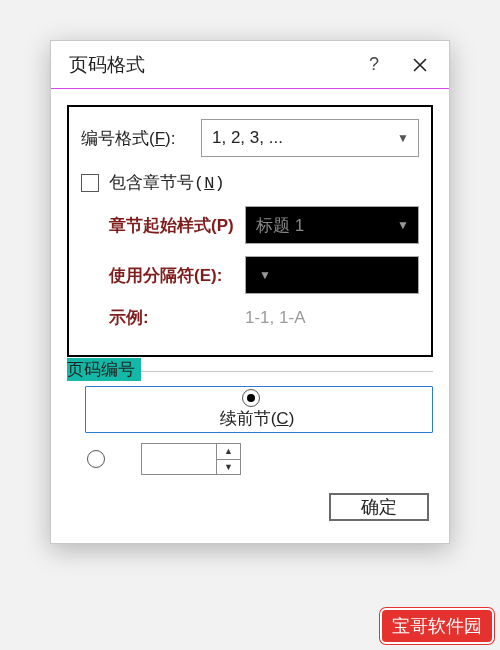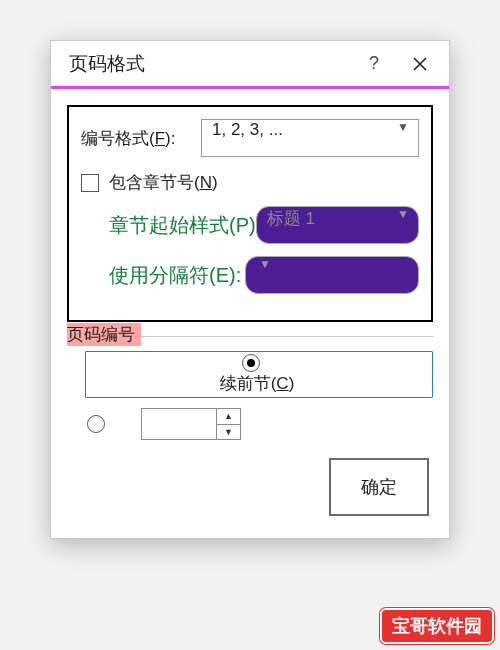--- a/index.html
+++ b/index.html
@@ -10,80 +10,80 @@
     width: 400px;
     background: #fff;
     border: 1px solid #c8c8c8;
     box-shadow: 0 6px 24px rgba(0,0,0,0.25);
   }
 
   .titlebar {
     display: flex; align-items: center;
     height: 48px;
     padding: 0 6px 0 18px;
-    border-bottom: 3px solid #d946ef;
+    border-bottom: 1px solid #d946ef;
   }
   .titlebar .title { font-size: 19px; color: #222; flex: 1; }
   .titlebar .btn { width: 46px; height: 100%; display:flex; align-items:center; justify-content:center; font-size:18px; color:#444; cursor:pointer; }
 
   .body { padding: 16px 16px 18px 16px; }
 
   .red-outline {
     border: 2px solid #000000;
     padding: 12px 12px 14px 12px;
     margin-bottom: 14px;
   }
 
   .row { display:flex; align-items:center; margin-bottom:10px; }
   .row .lbl { font-size: 17px; color:#222; min-width: 120px; }
 
   .select {
     flex:1; height:38px; border:1px solid #9a9a9a; background:#fff;
-    display:flex; justify-content:space-between;
+    display:flex; align-items:center; justify-content:space-between;
     padding: 0 6px 0 10px; font-size:17px; color:#222; cursor:pointer;
   }
-  .select.disabled { color:#888; border-color:#aaa; background:#4c1d95;border-radius:13px; }
+  .select.disabled { color:#888; border-color:#aaa; background:#000000; }
   .select .chev { width:18px; text-align:center; color:#555; font-size:12px; }
   .select.disabled .chev { color:#999; }
 
-  .checkbox-row { display:flex; align-items:center; margin: 14px 0 12px 0; font-size:17px; color:#222; }
+  .checkbox-row { display:flex; align-items:center; margin: 14px 0 12px 0; font-size:17px; color:#222;font-family:Liberation Mono, monospace; }
   .cbox { width:18px; height:18px; border:1px solid #555; margin-right:10px; background:#fff; cursor:pointer; }
 
   .indent { margin-left: 28px; }
   .indent .row { margin-bottom: 12px; }
-  .indent .lbl { color:#15803d; min-width:136px; font-size:20px; }
+  .indent .lbl { color:#7f1d1d; min-width:136px; font-size:17px;font-weight:bold; }
   .indent .val-disabled { color:#9a9a9a; font-size:17px; flex:1; }
   .group-box { border-top: 1px solid #c8c8c8; margin: 0 0 18px 0; padding-top: 4px; position: relative; }
-  .group-title-mask { position:absolute; top:-14px; left:0; background:#fca5a5; padding-right:6px; font-size:17px; color:#222; }
+  .group-title-mask { position:absolute; top:-14px; left:0; background:#14b8a6; padding-right:6px; font-size:17px; color:#222; }
 
   .radio-row { display:flex; align-items:center; margin: 10px 0 10px 20px; font-size:17px; color:#222; }
   .radio { width:18px; height:18px; border:1px solid #555; border-radius:50%; margin-right:12px; position:relative; cursor:pointer; }
   .radio.checked::after { content:""; position:absolute; width:8px; height:8px; background:#000; border-radius:50%; top:4px; left:4px; }
   .radio-row.selected { border:1px solid #2a7bd6; padding:2px 6px 2px 2px; margin-left:18px; border-radius:1px;flex-direction:column; }
 
   .spinner {
     width:100px; height:32px; border:1px solid #8a8a8a; display:flex; align-items:stretch;
     margin-left: 24px; background:#fff;
   }
   .spinner .field { flex:1; }
   .spinner .btns { width:24px; display:flex; flex-direction:column; border-left:1px solid #8a8a8a; }
   .spinner .btns div { flex:1; display:flex; align-items:center; justify-content:center; font-size:9px; color:#333; cursor:pointer; }
   .spinner .btns div:first-child { border-bottom:1px solid #8a8a8a; }
 
   .buttons { display:flex; justify-content:flex-end; gap:18px; padding: 0 4px 4px 0; }
   .btn-flat {
-    min-width:100px; height:58px; border:1px solid #8a8a8a; background:#fff;
+    min-width:100px; height:28px; border:1px solid #8a8a8a; background:#fff;
     display:flex; align-items:center; justify-content:center;
     font-size:18px; color:#222; cursor:pointer;
   }
   .btn-flat.default { border:2px solid #6a6a6a; }
 
   .watermark {
     position:absolute; right:6px; bottom:6px;
-    background:#e5322e; color:#fff; font-size:18px; font-weight:bold;
+    background:#e5322e; color:#fff; font-size:18px; font-weight:normal;
     padding:4px 10px; border-radius:6px; border:2px solid #fff;
     box-shadow:0 0 0 1px #e5322e;
   }
 
   .u { text-decoration: underline; }
 </style>
 </head>
 <body>
 
 <div class="dialog">
@@ -126,20 +126,24 @@
             <span>标题 1</span>
             <span class="chev">▼</span>
           </div>
         </div>
         <div class="row">
           <div class="lbl">使用分隔符(E):</div>
           <div class="select disabled">
             <span class="chev">▼</span>
           </div>
         </div>
+        <div class="row">
+          <div class="lbl">示例:</div>
+          <div class="val-disabled">1-1, 1-A</div>
+        </div>
       </div>
     </div>
 
     <div class="group-box">
       <div class="group-title-mask">页码编号</div>
 
       <div class="radio-row selected">
         <div class="radio checked"></div>
         <span>
           <span>续前节(</span><span class="u">C</span><span>)</span>

